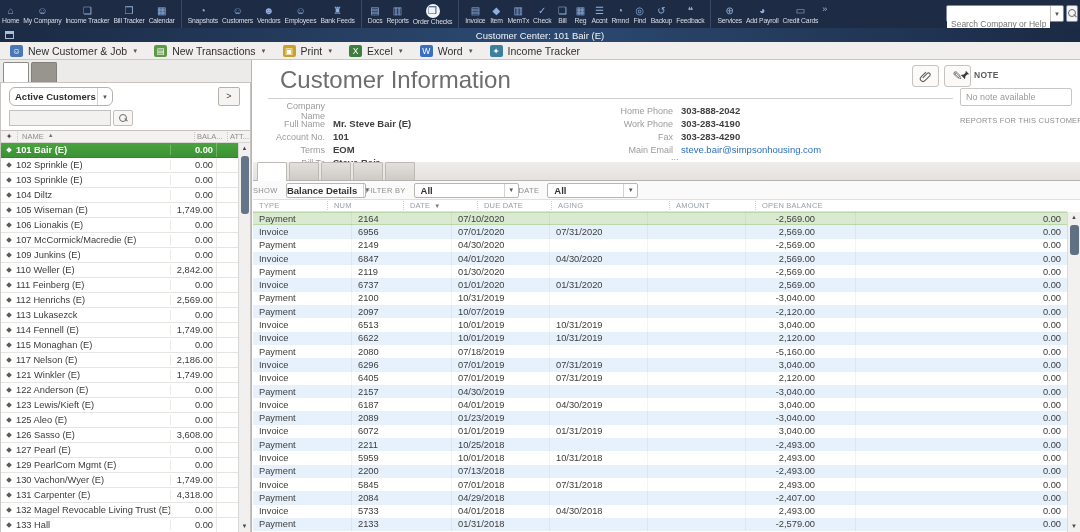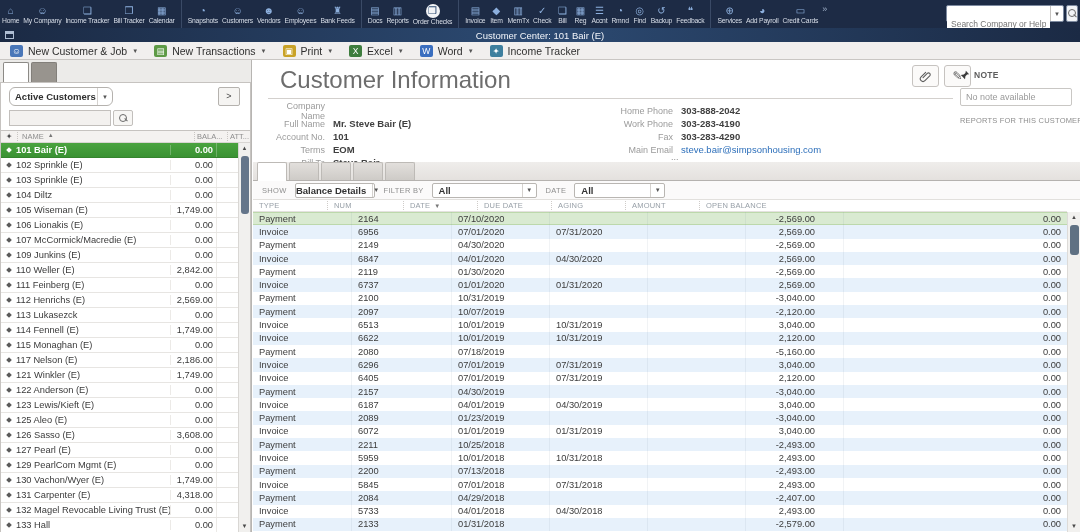--- a/index.html
+++ b/index.html
@@ -92,39 +92,39 @@
   .np-reports { margin-top:10px; font-size:7.5px; color:#8e8e8e; letter-spacing:0.2px; white-space:nowrap; }
   .np-link { margin-top:6px; font-size:9.5px; color:#2d6fba; cursor:pointer; }
 
   
   .tabstrip { position:absolute; left:0; right:0; top:102px; height:19px; background:linear-gradient(#efedeb,#e4e1de); border-bottom:1px solid #b5b2af; display:flex; align-items:flex-end; padding-left:4px; }
   .m-tab { height:18px; line-height:18px; padding:0 14px; font-size:10px; color:#4d4d4d; background:linear-gradient(#e2dfdc,#cecbc7); border:1px solid #bdbab6; border-bottom:none; border-radius:2px 2px 0 0; margin-right:2px; cursor:pointer; }
   .m-tab.active { background:#fff; font-weight:bold; position:relative; top:1px; height:19px; color:#2f2f2f; }
 
   
   .filterbar { position:absolute; left:0; right:0; top:121px; height:19px; background:#fbfafa; border-bottom:1px solid #e2e0dd; display:flex; align-items:center; font-size:7.5px; color:#8f8f8f; }
-  .fb-label { margin-left:9px; letter-spacing:0.3px; }
+  .fb-label { letter-spacing:0.3px; }
   .fb-dd { display:flex; align-items:center; height:15px; border:1px solid #b9b6b2; border-radius:2px; background:#fff; margin-left:8px; cursor:pointer; }
   .fb-dd .fb-val { font-size:9.5px; font-weight:bold; color:#333; padding:0 6px; white-space:nowrap; }
   .fb-dd .fb-arrow { width:14px; height:13px; border-left:1px solid #d5d2cf; font-size:6px; color:#555; display:flex; align-items:center; justify-content:center; }
   .fb-dd.w-show { width:80px;justify-content:center; } .fb-dd.w-filter { width:105px; } .fb-dd.w-date { width:91px; }
   .fb-dd .fb-val { flex:1; }
 
   
   .txn-header { position:absolute; left:0; right:13px; top:140px; height:12px; display:flex; align-items:center; font-size:7.5px; color:#98a0a8; background:#fff; border-bottom:1px solid #e4e2df; }
   .txn-header .th { padding-left:6px; letter-spacing:0.2px; display:flex; align-items:center; }
   .th + .th { border-left:1px dotted #cfccc9; }
   .th-sort { font-size:6px; margin-left:4px; color:#777; }
   .txn-body { position:absolute; left:0; right:13px; top:152px; bottom:0; overflow:hidden; }
   .txn-row { display:flex; height:13.3px; align-items:center; font-size:9.3px; color:#3c3c3c; cursor:pointer;gap:24px; }
   .txn-row:nth-child(even) { background:#e7f1fb; }
   .txn-row.selected { background:#d9ead1; box-shadow:inset 0 1px 0 #bcd8ab, inset 0 -1px 0 #bcd8ab; }
   .td { padding-left:6px; white-space:nowrap; overflow:hidden; align-self:stretch; display:flex; align-items:center; }
   .td + .td { border-left:1px solid rgba(120,140,160,0.10); }
-  .c-type { width:74px; } .c-num { width:76px; } .c-date { width:74px; } .c-due { width:74px; } .c-aging { width:74px; } .c-amount { width:74px; justify-content:flex-end; padding-right:4px; } .c-open { flex:1; justify-content:flex-end; padding-right:6px; }
+  .c-type { width:74px; } .c-num { width:76px; } .c-date { width:74px; } .c-due { width:74px; } .c-aging { width:74px; } .c-amount { width:74px; justify-content:flex-end; padding-right:4px; } .c-open { flex:1; justify-content:flex-end; padding-right:6px;margin-left:12px; }
   .txn-scroll { position:absolute; right:0; top:152px; width:13px; bottom:0; background:#f2f1ef; border-left:1px solid #dddbd8; }
   .txn-scroll .s-up, .txn-scroll .s-down { position:absolute; left:0; width:12px; height:11px; font-size:6px; color:#4a4a4a; text-align:center; line-height:11px; cursor:pointer; }
   .txn-scroll .s-up { top:0; } .txn-scroll .s-down { bottom:0; }
   .txn-scroll .s-thumb { position:absolute; left:2px; top:13px; width:9px; height:30px; background:#5f7183; border-radius:3px; cursor:grab; }
 
   .mag { width:9px; height:9px; position:relative; }
   .mag::before { content:""; position:absolute; left:0; top:0; width:6px; height:6px; border:1.3px solid #6b6b6b; border-radius:50%; }
   .mag::after { content:""; position:absolute; left:5.5px; top:5.5px; width:3.5px; height:1.4px; background:#6b6b6b; transform:rotate(45deg); }
 </style>
 </head>
@@ -616,21 +616,21 @@
 
     <div class="txn-header">
       <span class="th c-type">TYPE</span>
       <span class="th c-num">NUM</span>
       <span class="th c-date">
           <span>DATE</span>
           <span class="th-sort">▼</span>
         </span>
       <span class="th c-due">DUE DATE</span>
       <span class="th c-aging">AGING</span>
-      <span class="th c-amount" style="justify-content:flex-start;">AMOUNT</span>
+      <span class="th c-amount" style="justify-content:flex-start;margin-left:44px;">AMOUNT</span>
       <span class="th c-open" style="justify-content:flex-start;">OPEN BALANCE</span>
     </div>
 
     <div class="txn-body" id="txn-body">
         <div class="txn-row selected">
     <span class="td c-type">Payment</span>
     <span class="td c-num">2164</span>
     <span class="td c-date">07/10/2020</span>
     <span class="td c-due"></span>
     <span class="td c-aging"></span>

